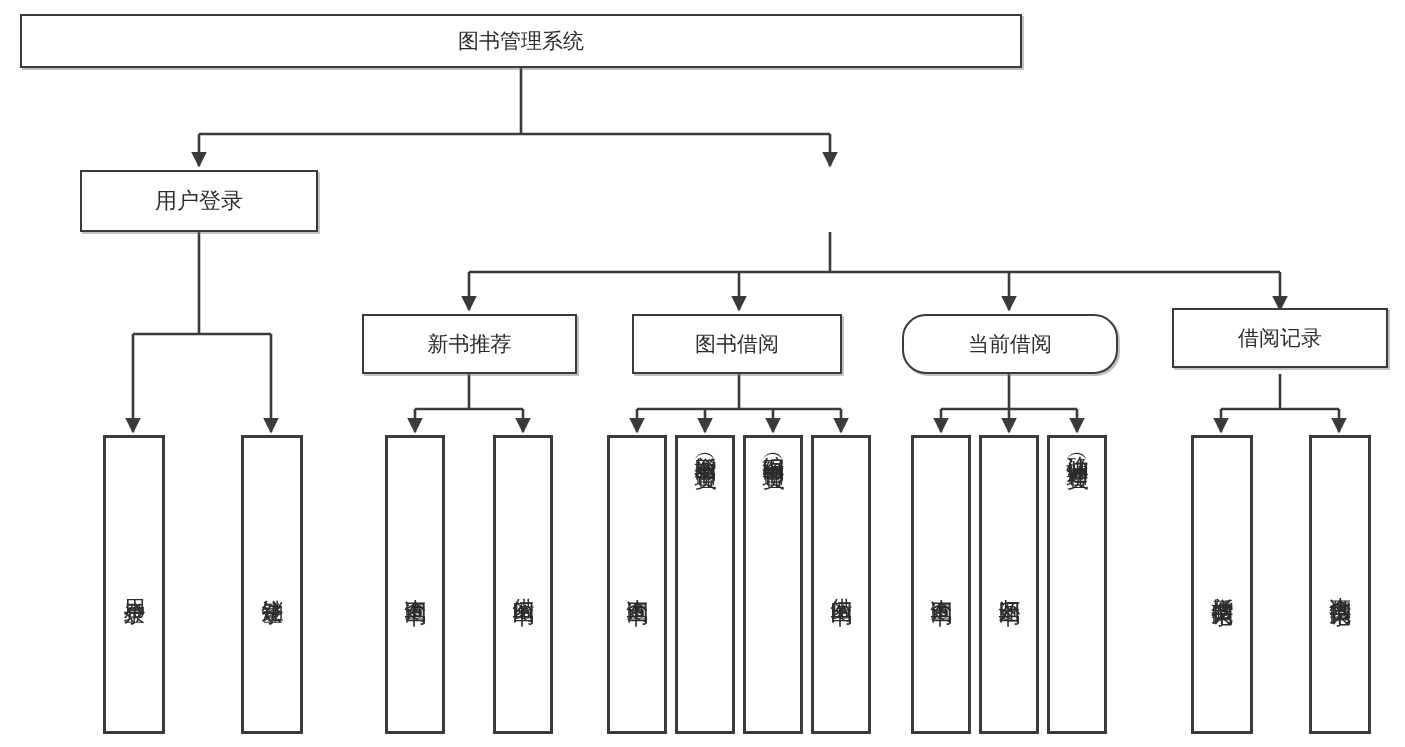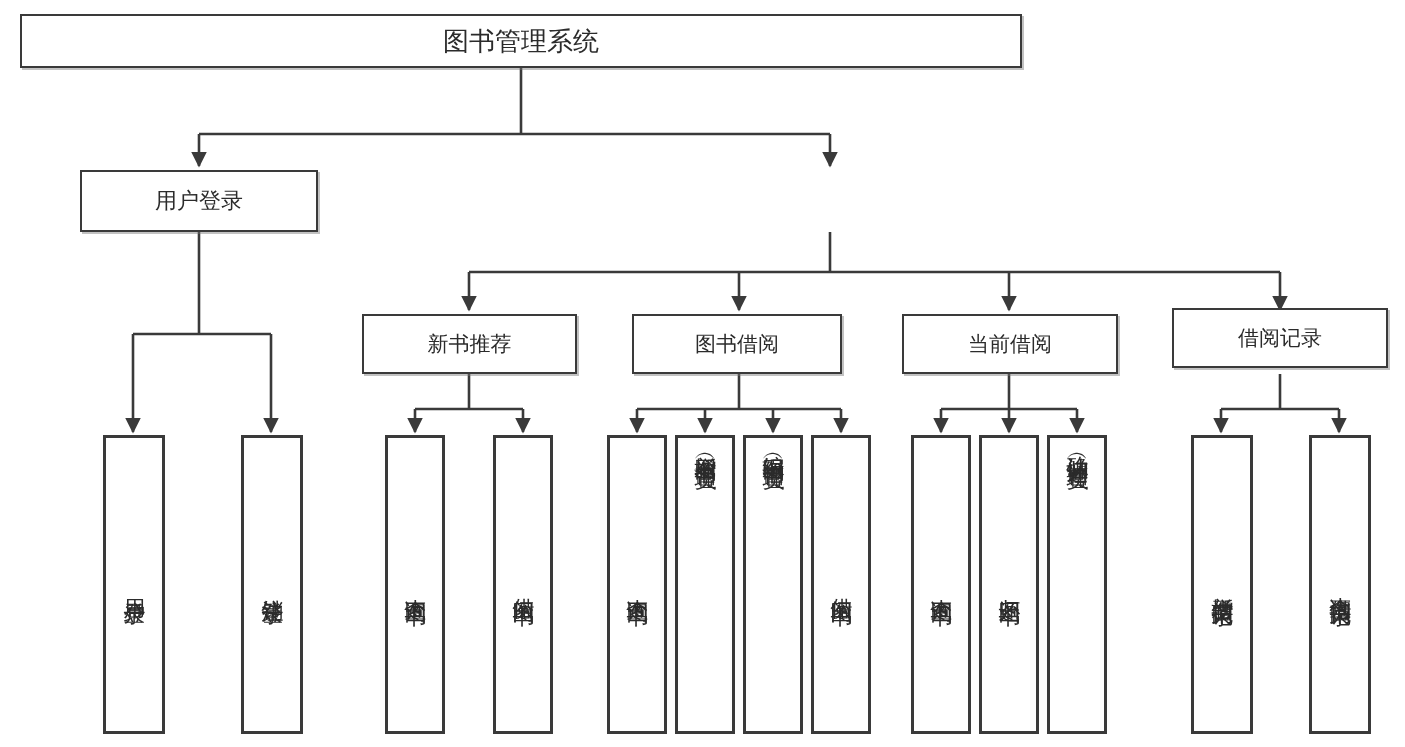--- a/index.html
+++ b/index.html
@@ -37,21 +37,21 @@
   }
   .node.shadowed {
     box-shadow: 2px 2px 0 rgba(120,120,120,0.45);
   }
   .node .label {
     display: block;
     text-align: center;
     line-height: 1.25;
     white-space: nowrap;
   }
-  .node-root .label { font-size: 26px; }
+  .node-root .label { font-size: 21px; }
   .node-l2 .label   { font-size: 22px; }
   .node-l3 .label   { font-size: 21px; }
 
   .node-leaf {
     border-width: 3px;
   }
   .node-leaf .label {
     writing-mode: vertical-rl;
     text-orientation: upright;
     font-size: 22px;
@@ -139,21 +139,21 @@
 
 
   <div class="node node-l3 shadowed" style="left:632px; top:314px; width:210px; height:60px;">
     <span class="label">图书借阅</span>
   </div>
 
   <div class="node node-l3 shadowed" style="left:362px; top:314px; width:215px; height:60px;">
     <span class="label">新书推荐</span>
   </div>
 
-  <div class="node node-l3 shadowed" style="left:902px; top:314px; width:216px; height:60px;">
+  <div class="node node-l3 shadowed" style="left:902px; top:314px; width:216px; height:60px;border-radius:24px;">
     <span class="label">当前借阅</span>
   </div>
 
   <div class="node node-l3 shadowed" style="left:1172px; top:308px; width:216px; height:60px;">
     <span class="label">借阅记录</span>
   </div>
 
   <div class="node node-leaf" style="left:103px; top:435px; width:62px; height:299px;">
     <span class="label">用户登录</span>
   </div>

